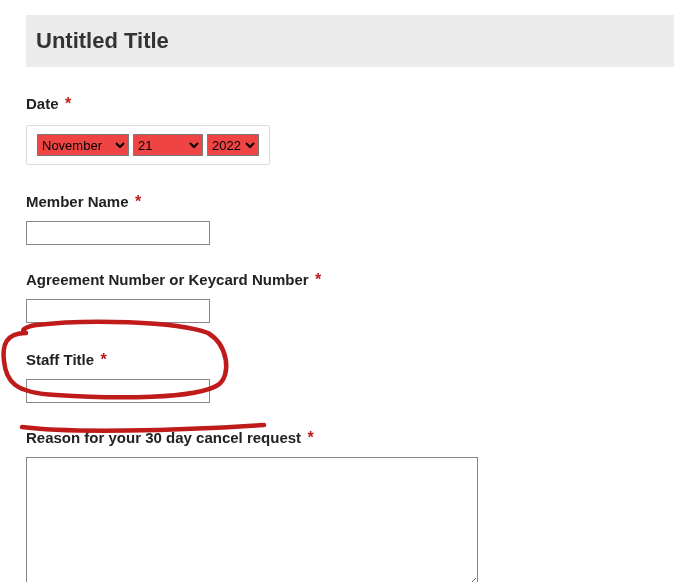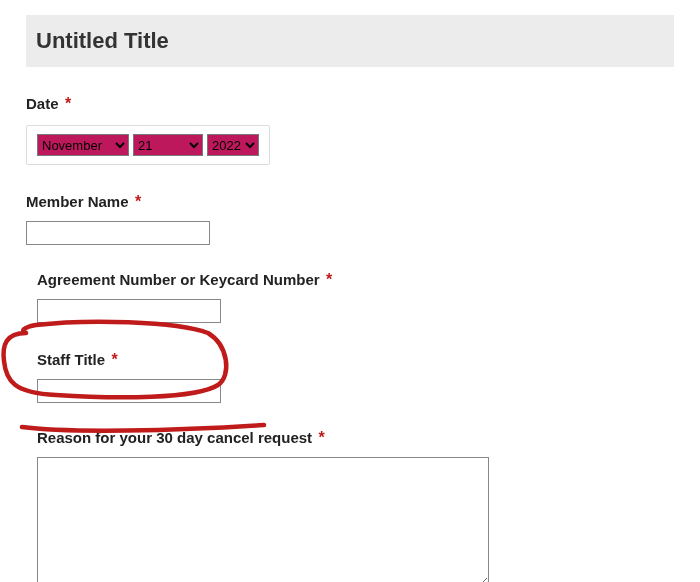--- a/index.html
+++ b/index.html
@@ -21,21 +21,21 @@
     background: #ececec;
     color: #333;
     font-weight: 700;
     font-size: 22px;
     padding: 13px 10px;
     margin-top: 15px;
   }
   .field-block {
     margin-top: 28px;
   }
-  .field-block.tight { margin-top: 26px; margin-left: 11px; }
+  .field-block.tight { margin-top: 26px; }
   .label {
     font-size: 15px;
     font-weight: 700;
     color: #222;
   }
   .req {
     color: #c01b1b;
     font-weight: 700;
     margin-left: 2px;
   }
@@ -45,21 +45,21 @@
     margin-top: 12px;
     padding: 8px 10px;
     border: 1px solid #dcdcdc;
     border-radius: 2px;
     background: #fff;
   }
   select.date-sel {
     font-size: 13px;
     height: 22px;
     border: 1px solid #7a7a7a;
-    background: #be185d;
+    background: #ef4444;
   }
   .text-input {
     margin-top: 10px;
     height: 24px;
     width: 184px;
     border: 1px solid #888;
     background: #fff;
     font-size: 13px;
     padding: 0 4px;
     box-sizing: border-box;

